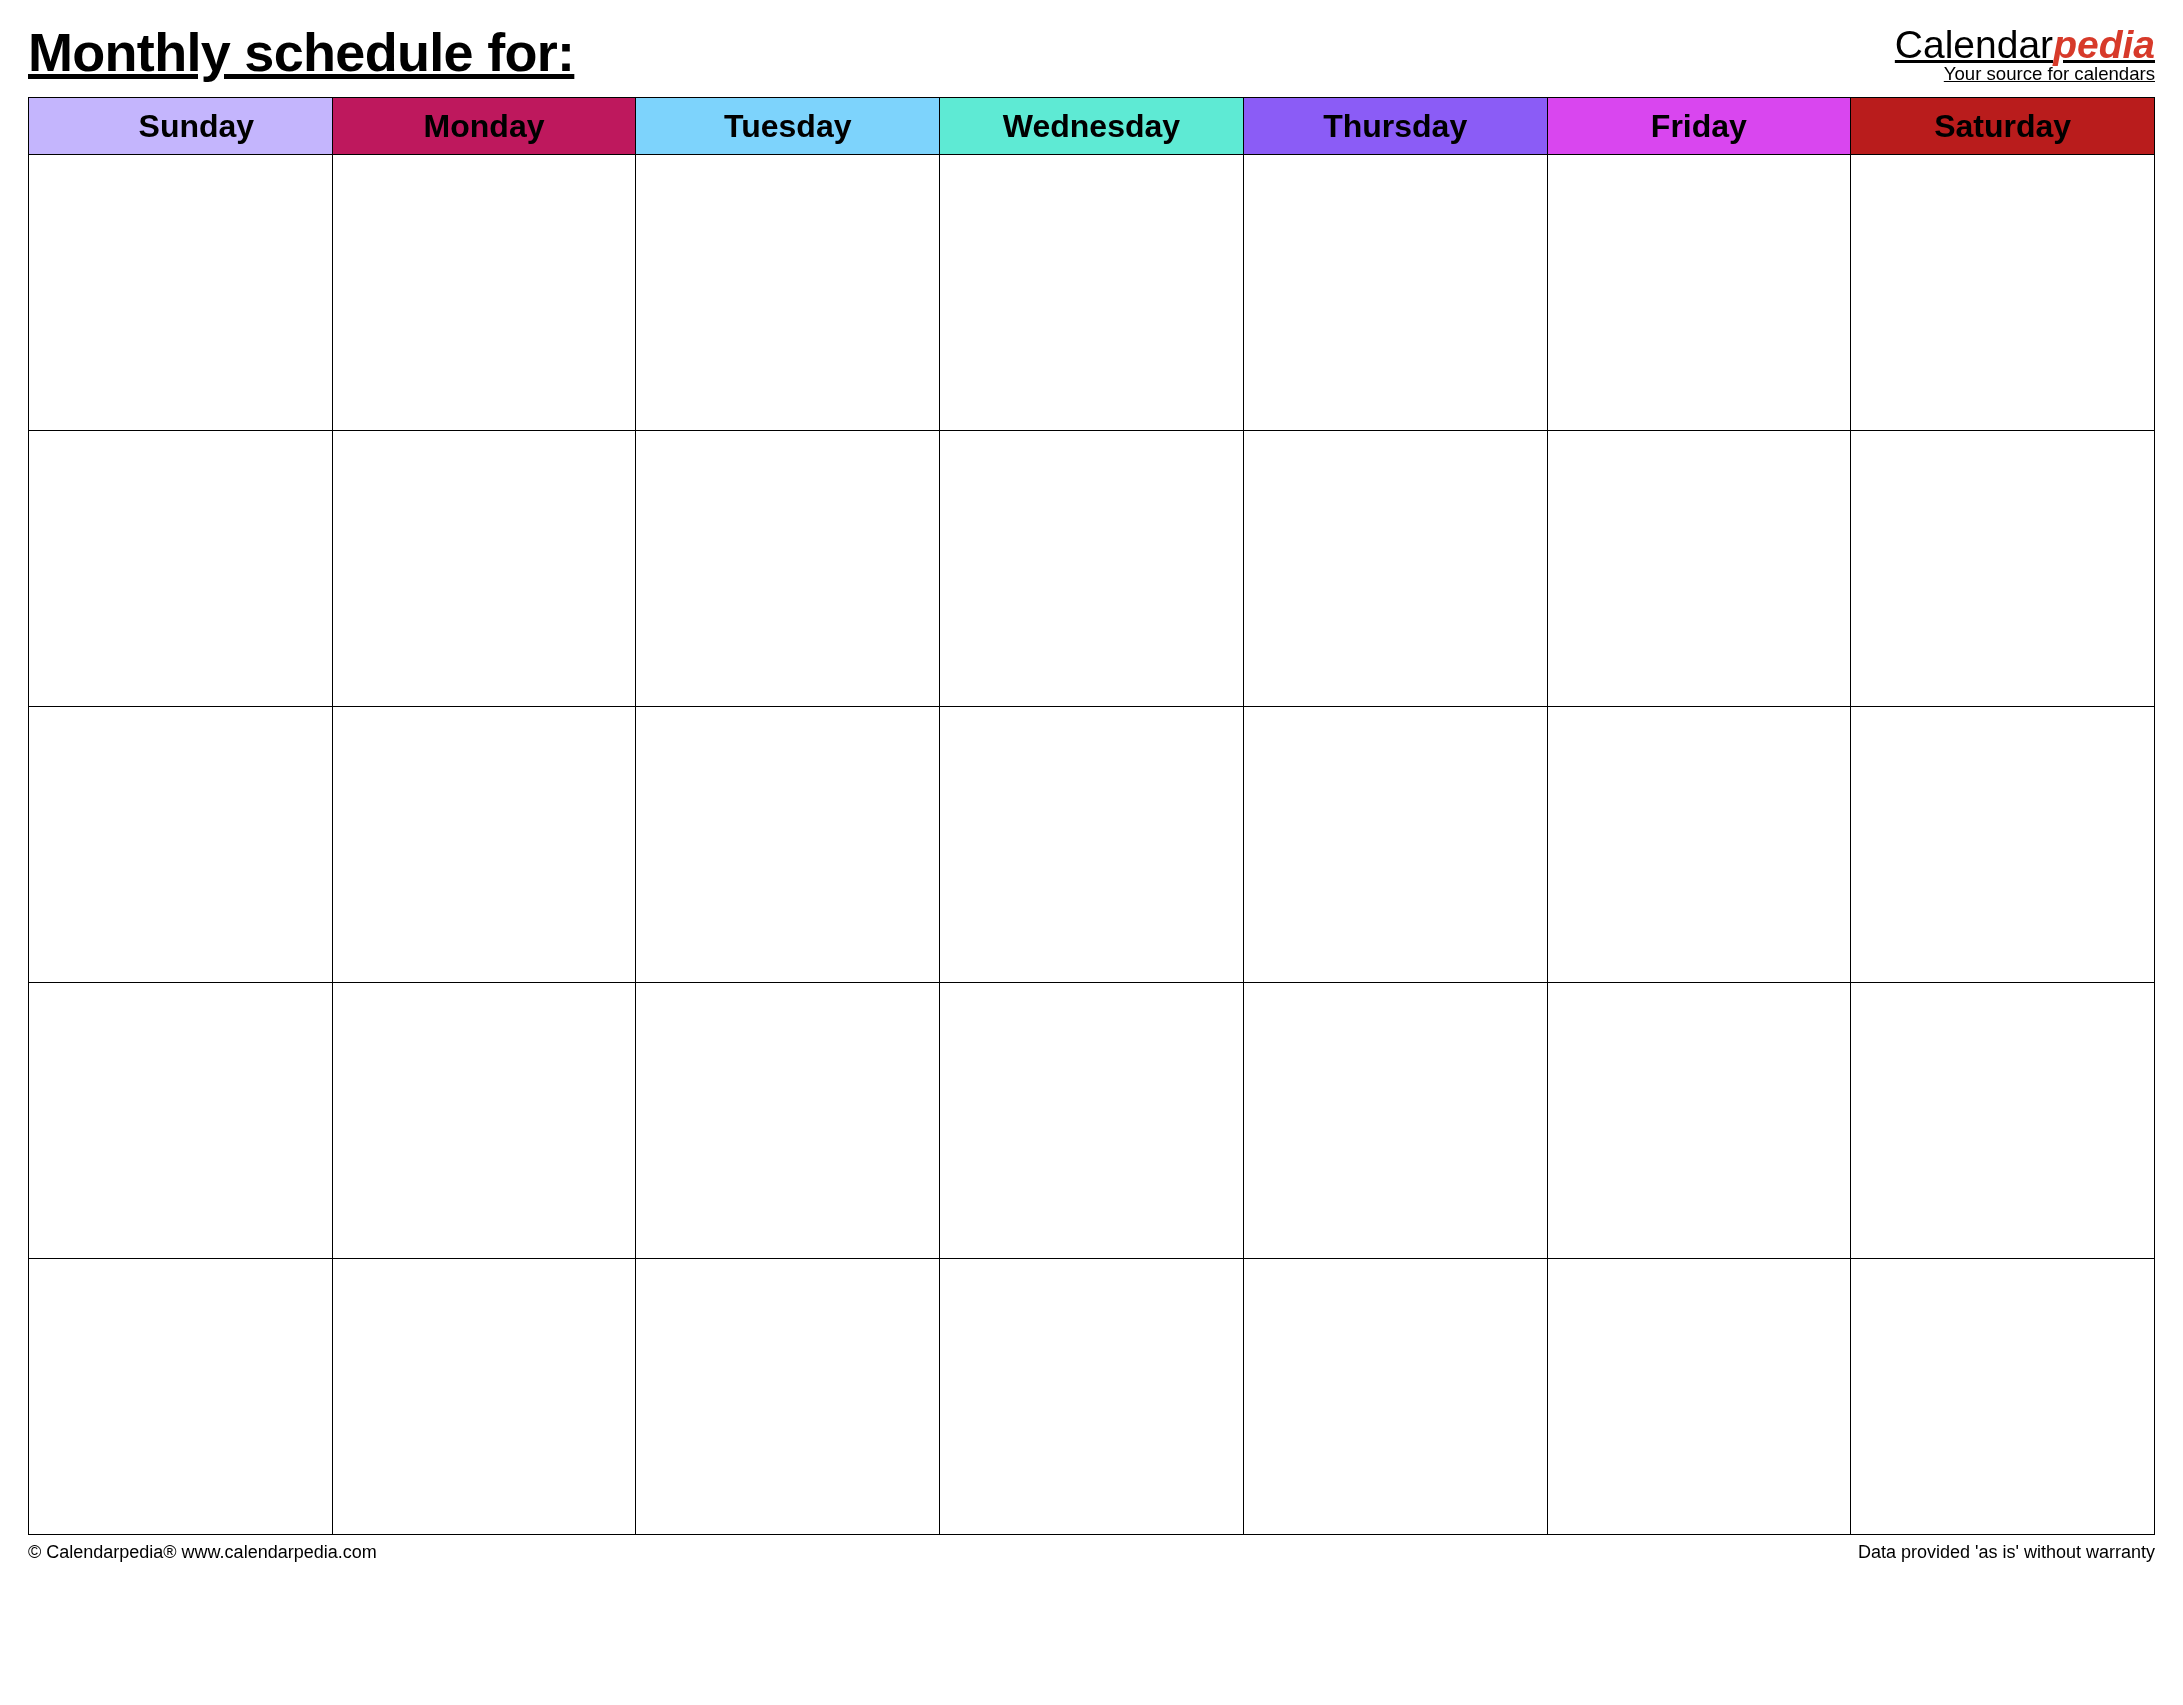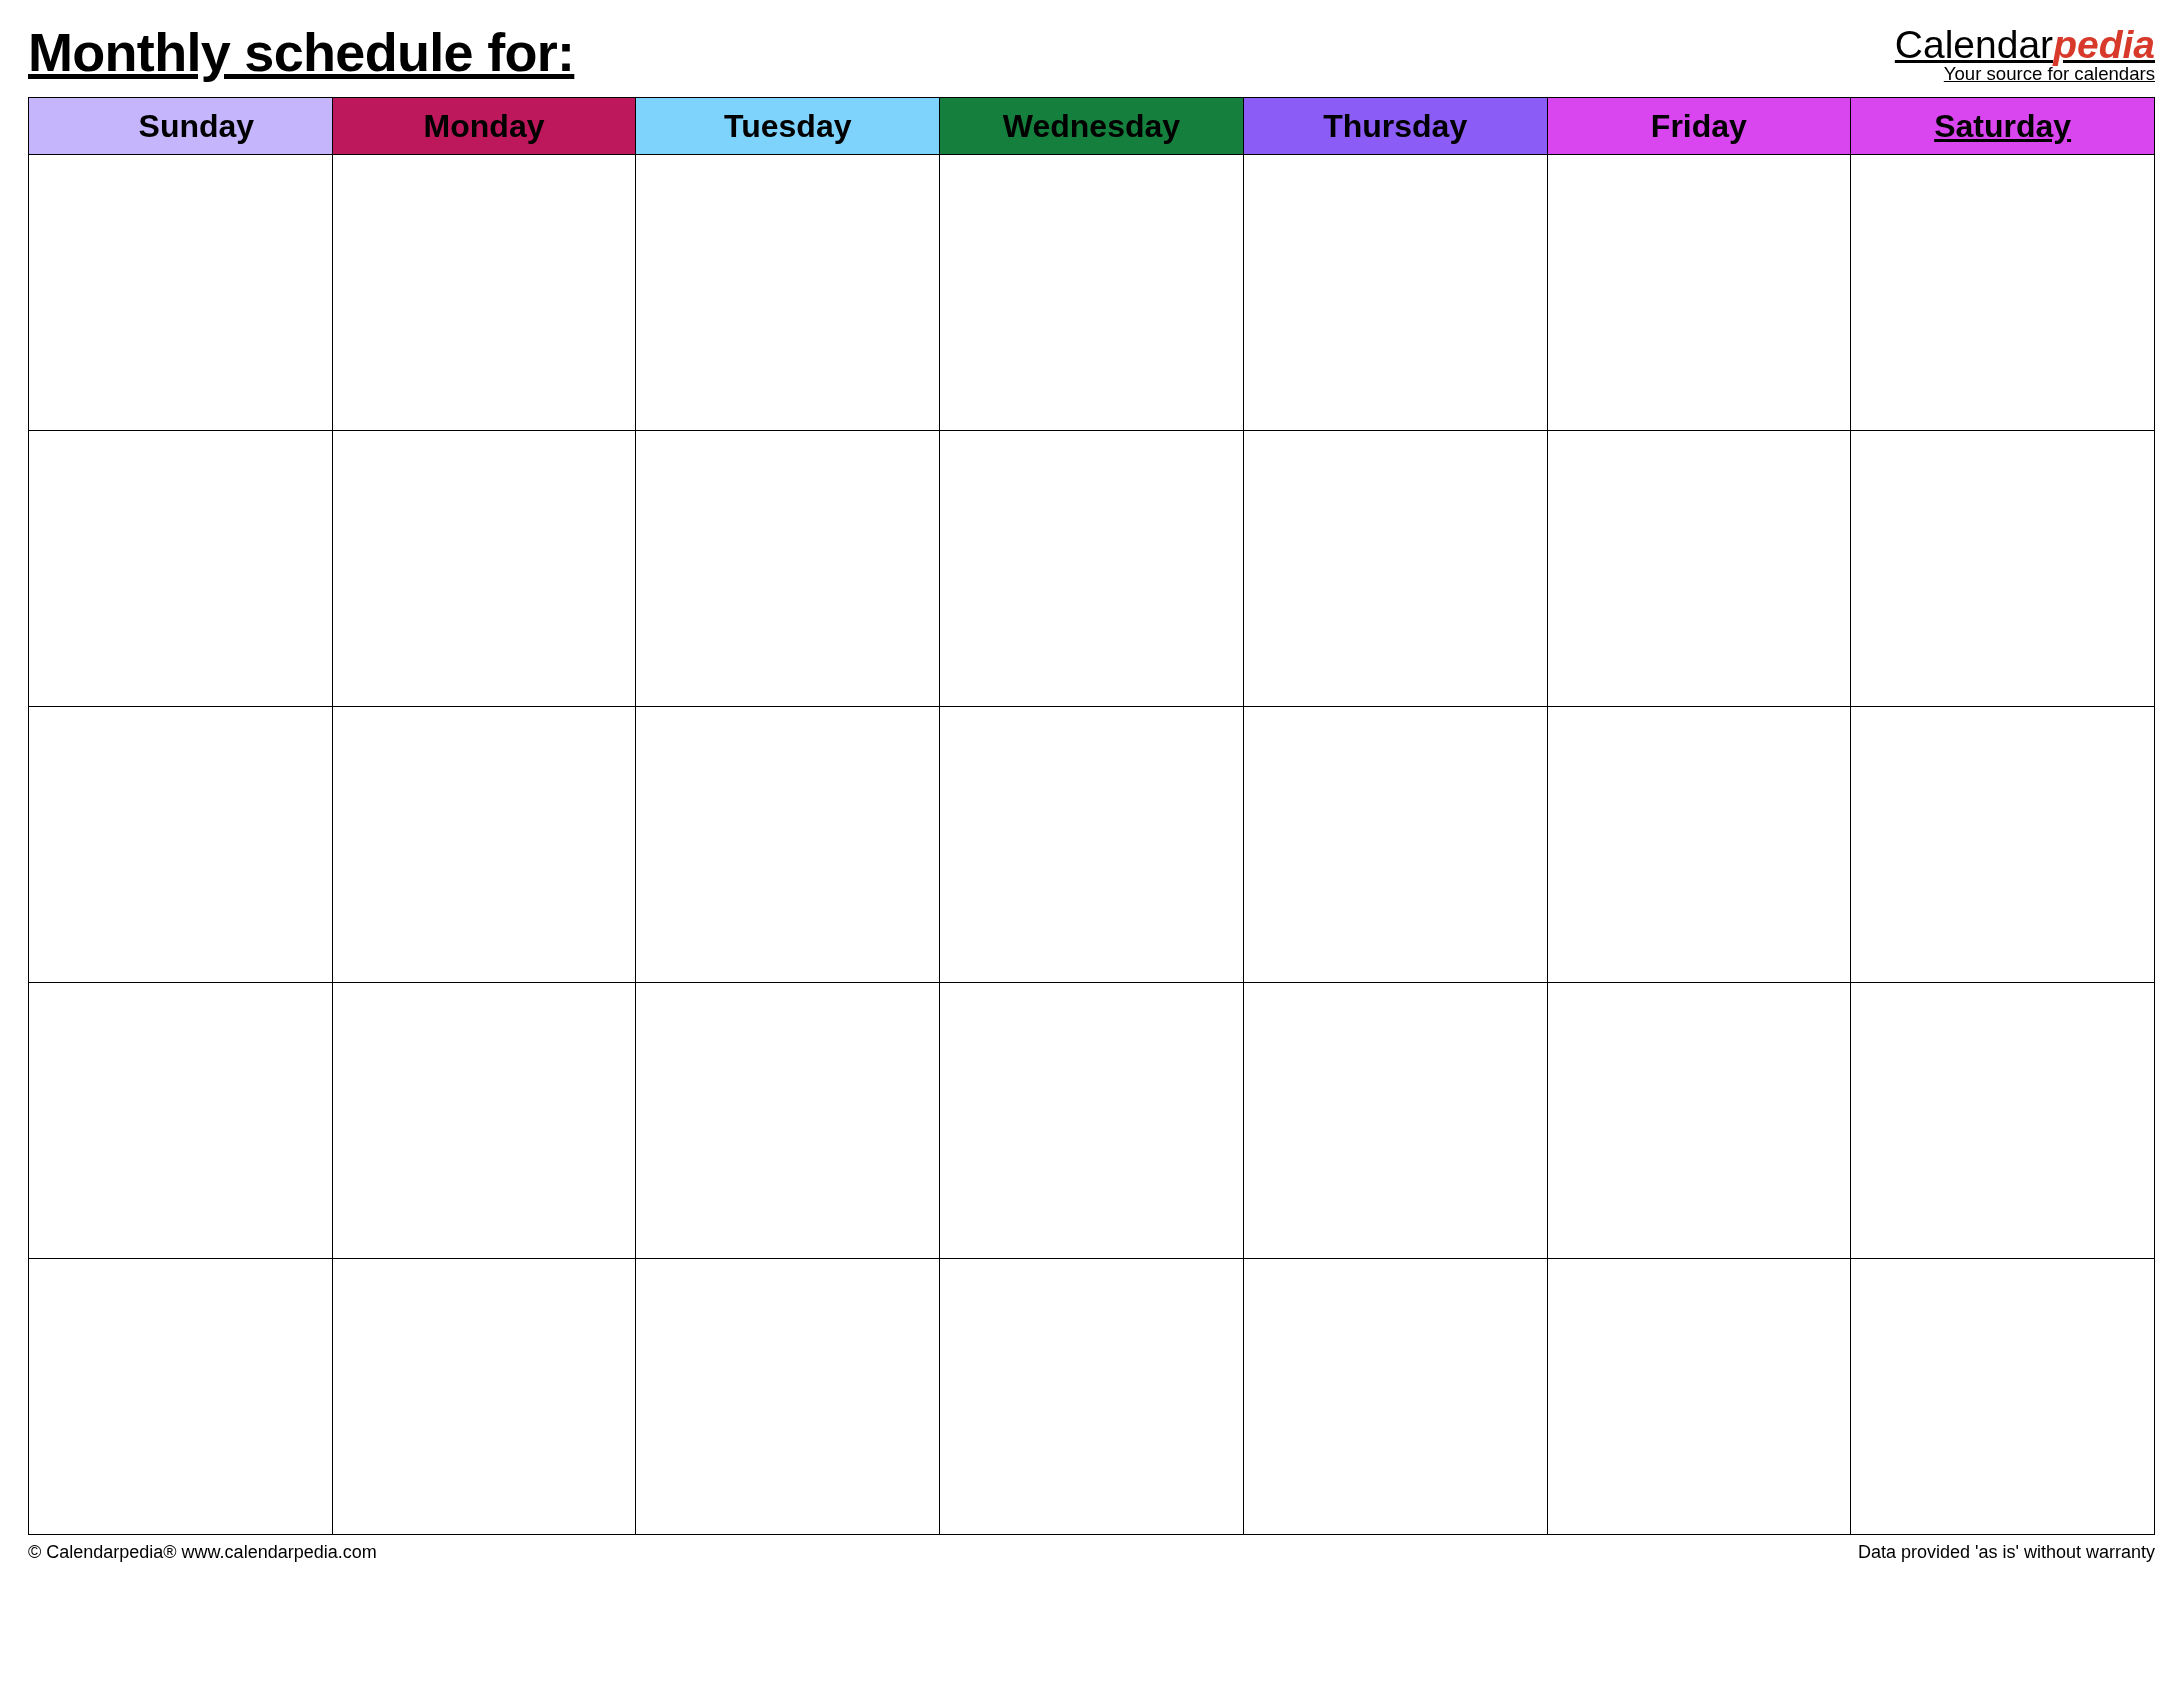--- a/index.html
+++ b/index.html
@@ -87,24 +87,24 @@
     <div class="logo-tagline">Your source for calendars</div>
   </div>
 </div>
 
 <table class="calendar">
   <thead>
     <tr id="header-row">
         <th style="background: #c4b5fd; padding-left: 32px;">Sunday</th>
         <th style="background: #be185d;">Monday</th>
         <th style="background: #7dd3fc;">Tuesday</th>
-        <th style="background: #15803d; margin-left: 25px;">Wednesday</th>
+        <th style="background: #5eead4; margin-left: 25px;">Wednesday</th>
         <th style="background: #8b5cf6;">Thursday</th>
         <th style="background: #d946ef;">Friday</th>
-        <th style="background: #d946ef; text-decoration: underline;">Saturday</th>
+        <th style="background: #b91c1c;">Saturday</th>
       </tr>
   </thead>
   <tbody id="calendar-body">
       <tr>
         <td></td>
         <td></td>
         <td></td>
         <td></td>
         <td></td>
         <td></td>

